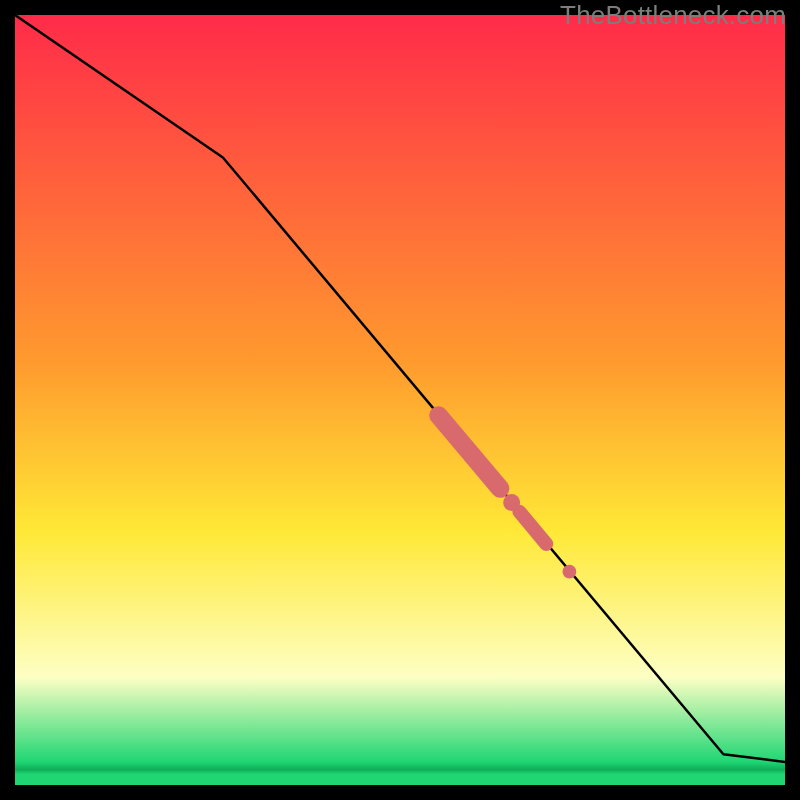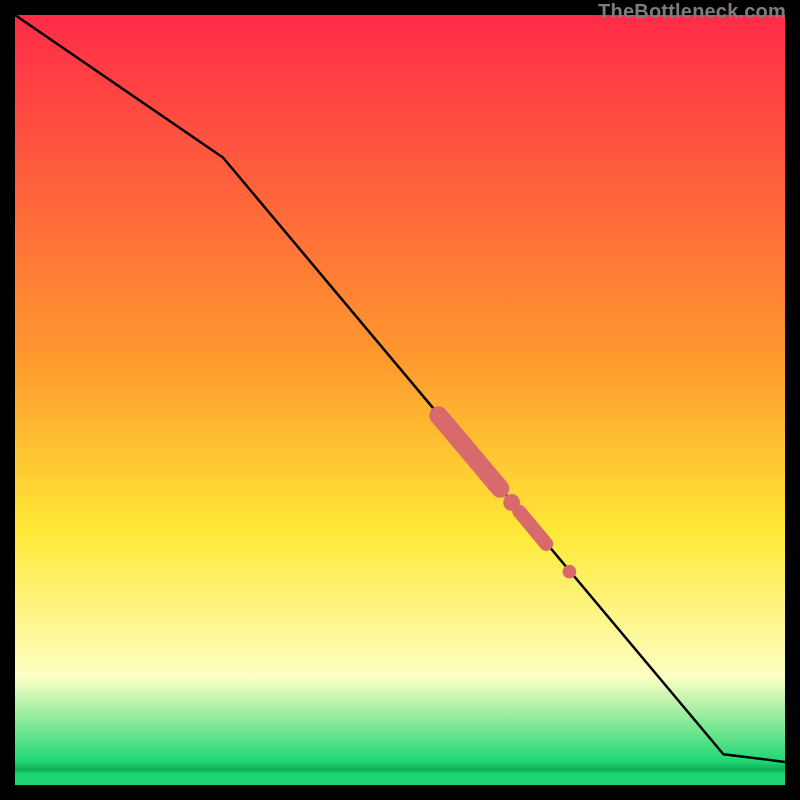--- a/index.html
+++ b/index.html
@@ -1,20 +1,20 @@
 <!DOCTYPE html>
 <html><head>
 <meta charset="utf-8">
 <style>
   html,body{margin:0;padding:0;width:800px;height:800px;overflow:hidden;background:#000;font-family:Arial,Helvetica,sans-serif}
   .stage{position:relative;width:800px;height:800px;background:#000}
   .plot{position:absolute;left:15px;top:15px;width:770px;height:770px}
   .grad{position:absolute;inset:0}
   svg.curve{position:absolute;inset:0}
-  .watermark{position:absolute;top:0;right:14px;color:#7d7d7d;font-size:20px;letter-spacing:.2px;font-weight:700}
+  .watermark{position:absolute;top:0;right:14px;color:#7d7d7d;font-size:26px;letter-spacing:.2px;font-weight:400}
 </style>
 </head>
 <body>
 
 <div class="stage">
   <div class="plot">
     <div class="grad" id="grad" style="background: linear-gradient(rgb(255, 43, 73) 0%, rgb(255, 154, 46) 45%, rgb(255, 232, 54) 67%, rgb(253, 255, 196) 86%, rgb(31, 214, 115) 97%, rgb(15, 174, 88) 98%, rgb(31, 214, 115) 98.6%, rgb(31, 214, 115) 100%);"></div>
     <svg class="curve" id="curve" viewBox="0 0 770 770" preserveAspectRatio="none">
         <polyline points="0,0 207.9,142.45 708.4,739.1999999999999 770,746.9" fill="none" stroke="#000000" stroke-width="2.5" stroke-linejoin="round"></polyline>
         <line x1="423.50000000000006" y1="400.40000000000003" x2="485.1" y2="473.55" stroke="#d86a6e" stroke-width="18.5" stroke-linecap="round"></line>

